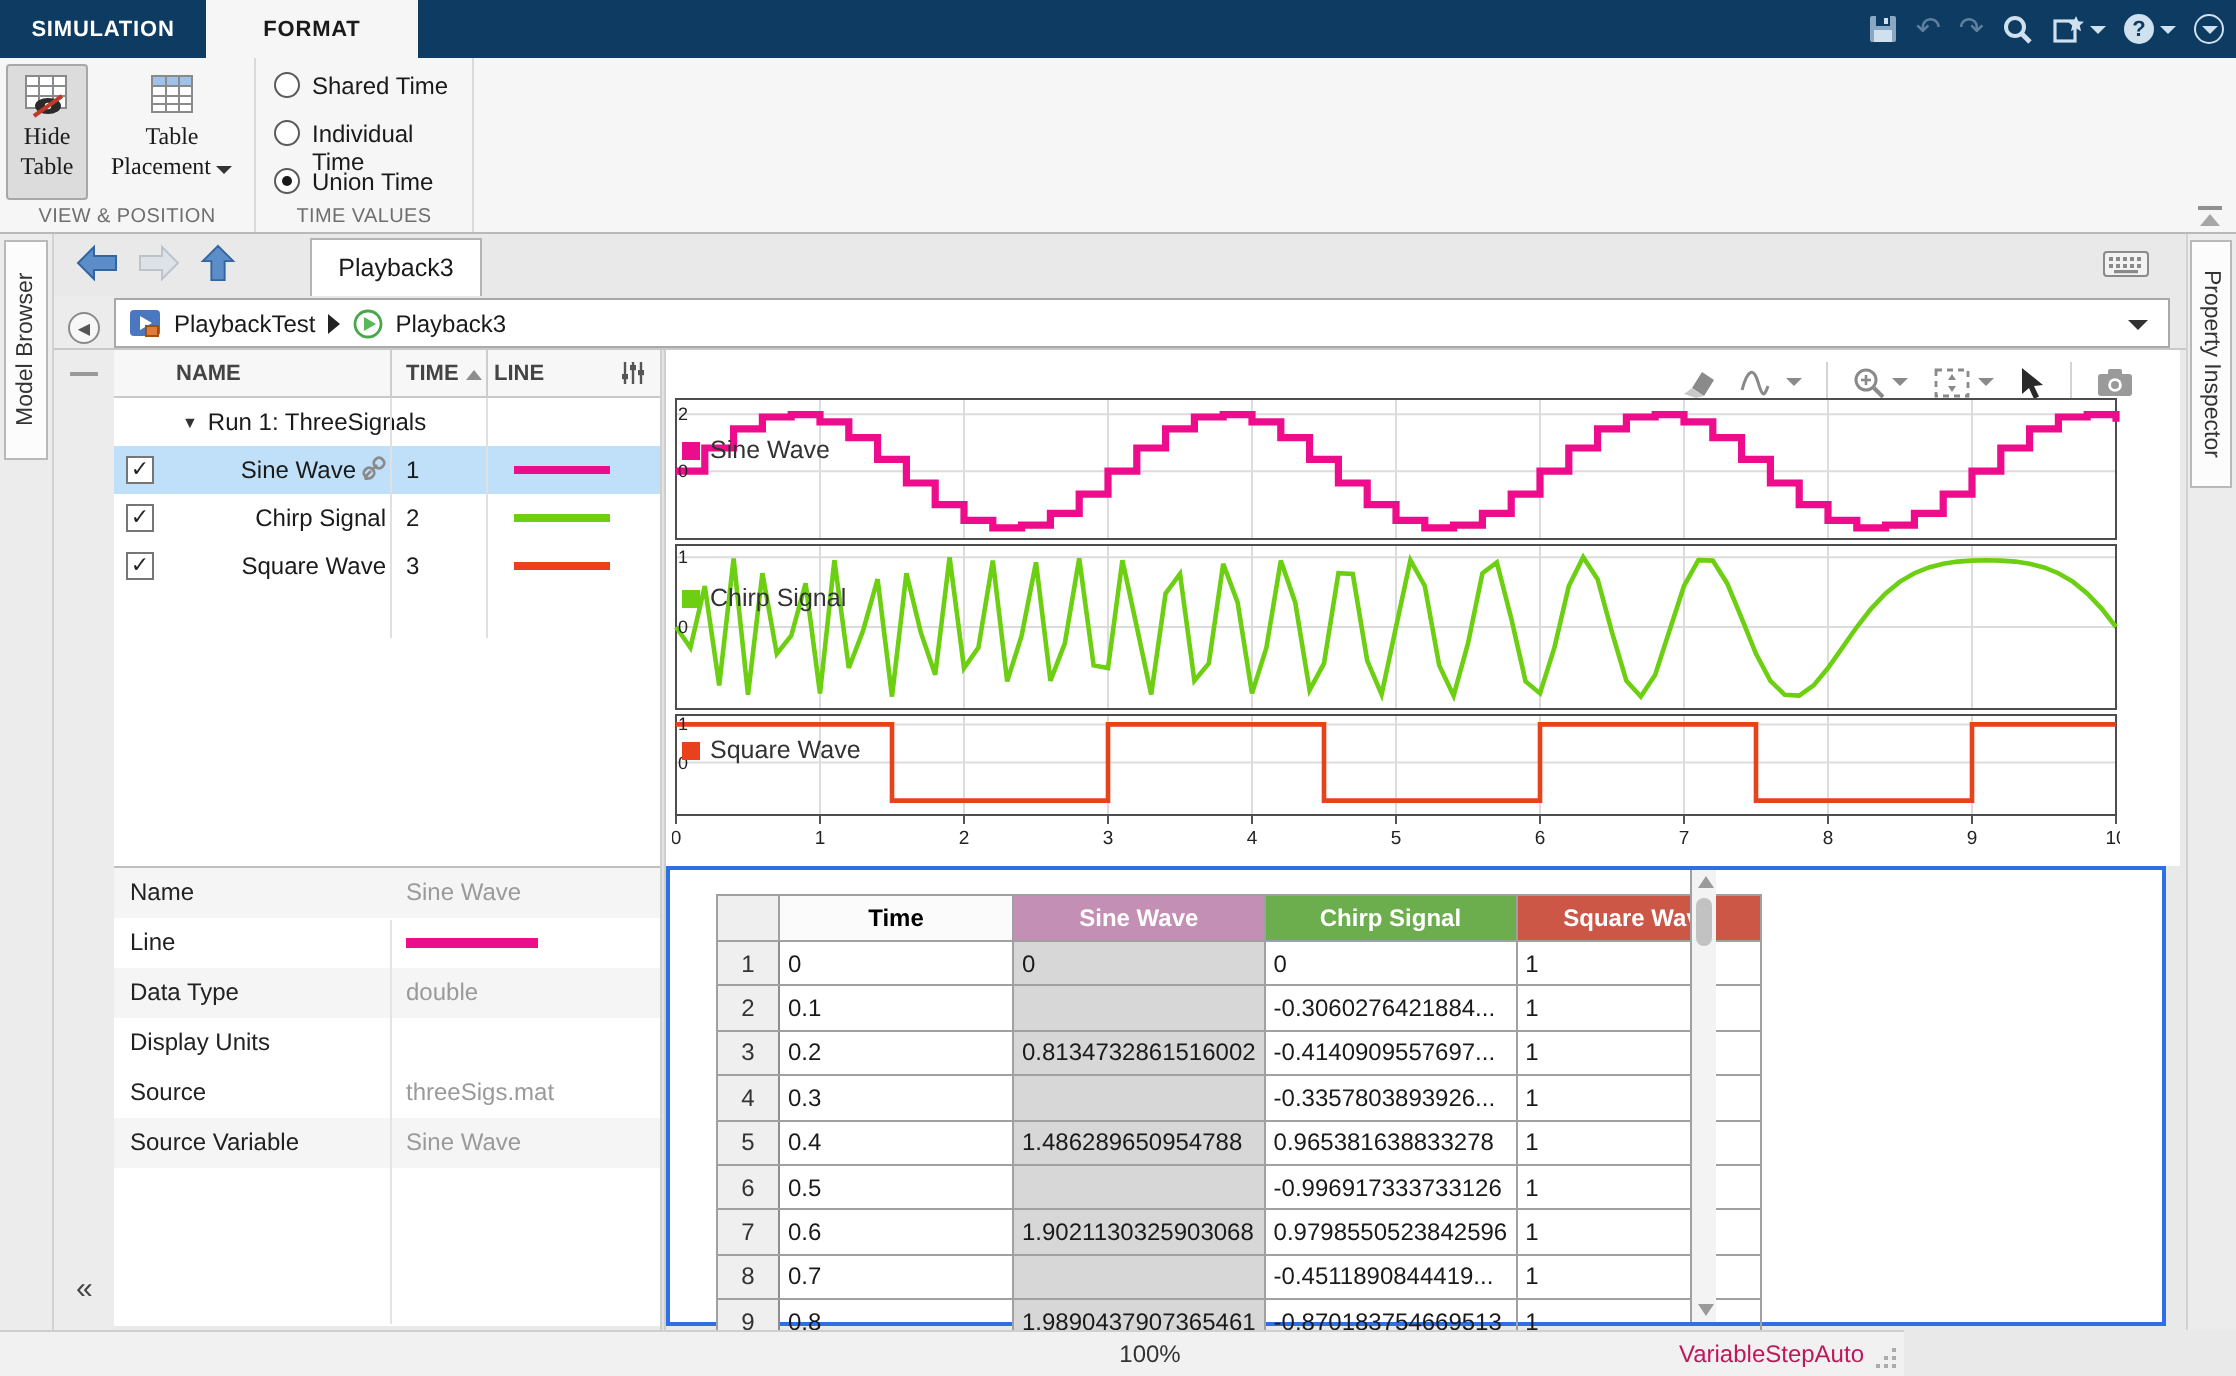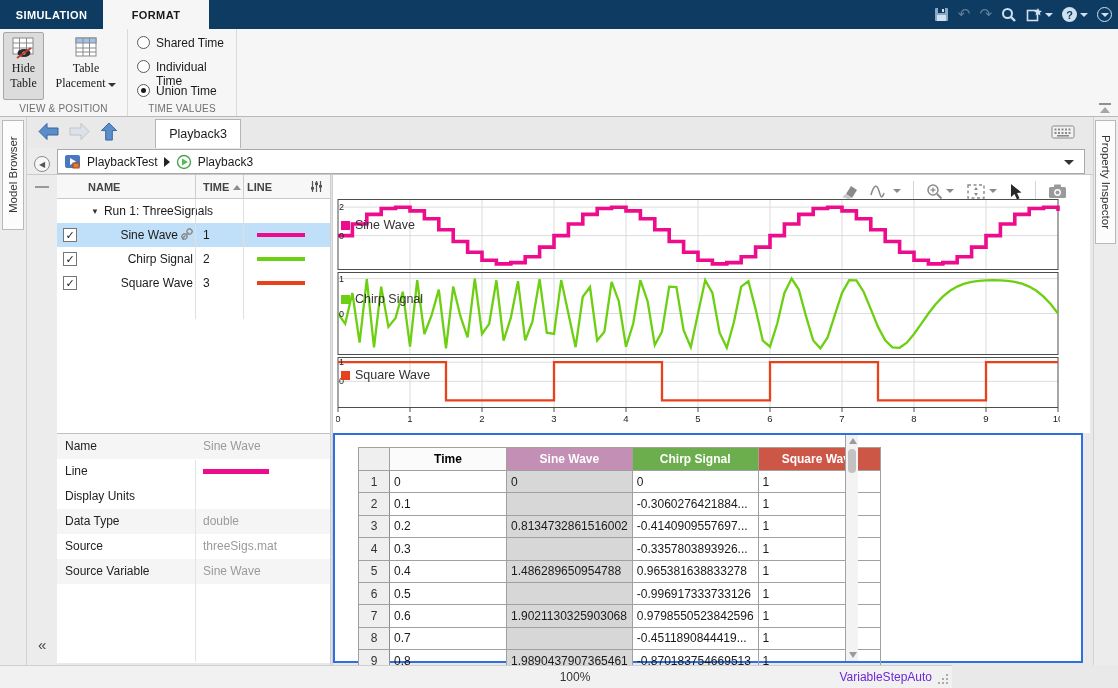--- a/index.html
+++ b/index.html
@@ -116,21 +116,21 @@
   .datatable tbody th{background:#efefef;text-align:center;color:#333;border-right:1px solid #8e8e8e;}
   .datatable td.selcol{background:#d7d7d7;}
   .corner{background:#efefef;}
   .tscroll{position:absolute;left:510px;top:0;width:13px;height:226px;background:#f3f3f3;border-left:1px solid #a0a0a0;}
   .tscroll .up{position:absolute;left:2.5px;top:3px;width:0;height:0;border-left:4px solid transparent;border-right:4px solid transparent;border-bottom:6px solid #9a9a9a;}
   .tscroll .down{position:absolute;left:2.5px;bottom:3px;width:0;height:0;border-left:4px solid transparent;border-right:4px solid transparent;border-top:6px solid #9a9a9a;}
   .tscroll .thumb{position:absolute;left:2px;top:14px;width:8px;height:24px;background:#c2c2c2;border-radius:4px;}
   
   .statusbar{position:absolute;left:0;top:665px;width:952px;height:23px;background:#f1f1f1;border-top:1px solid #cfcfcf;padding-left:20px;}
   .zoomlvl{position:absolute;left:535px;top:4px;width:80px;text-align:center;color:#333;}
-  .solver{position:absolute;right:20px;top:4px;color:#6d28d9;}
+  .solver{position:absolute;right:20px;top:4px;color:#be185d;}
   .grip{position:absolute;right:4px;bottom:4px;width:2px;height:2px;background:#ababab;
         box-shadow:0 -8px #ababab,-4px -4px #ababab,0 -4px #ababab,-8px 0 #ababab,-4px 0 #ababab,0 0 #ababab;}
 </style>
 </head>
 <body>
 
 <div class="app">
 
   <div class="titlebar">
     <div class="tstab sim">SIMULATION</div>
@@ -344,27 +344,27 @@
   <div class="propspanel">
     <div id="prop-rows">
         <div class="prop-row stripe">
           <span class="prop-label">Name</span>
           <span class="prop-value">Sine Wave</span>
         </div>
         <div class="prop-row">
           <span class="prop-label">Line</span>
           <span class="prop-swatch" style="background:#ec0c8c;"></span>
         </div>
+        <div class="prop-row stripe">
+          <span class="prop-label">Data Type</span>
+          <span class="prop-value">double</span>
+        </div>
         <div class="prop-row">
           <span class="prop-label">Display Units</span>
           <span class="prop-value"></span>
-        </div>
-        <div class="prop-row stripe">
-          <span class="prop-label">Data Type</span>
-          <span class="prop-value">double</span>
         </div>
         <div class="prop-row">
           <span class="prop-label">Source</span>
           <span class="prop-value">threeSigs.mat</span>
         </div>
         <div class="prop-row stripe">
           <span class="prop-label">Source Variable</span>
           <span class="prop-value">Sine Wave</span>
         </div>
       </div>

